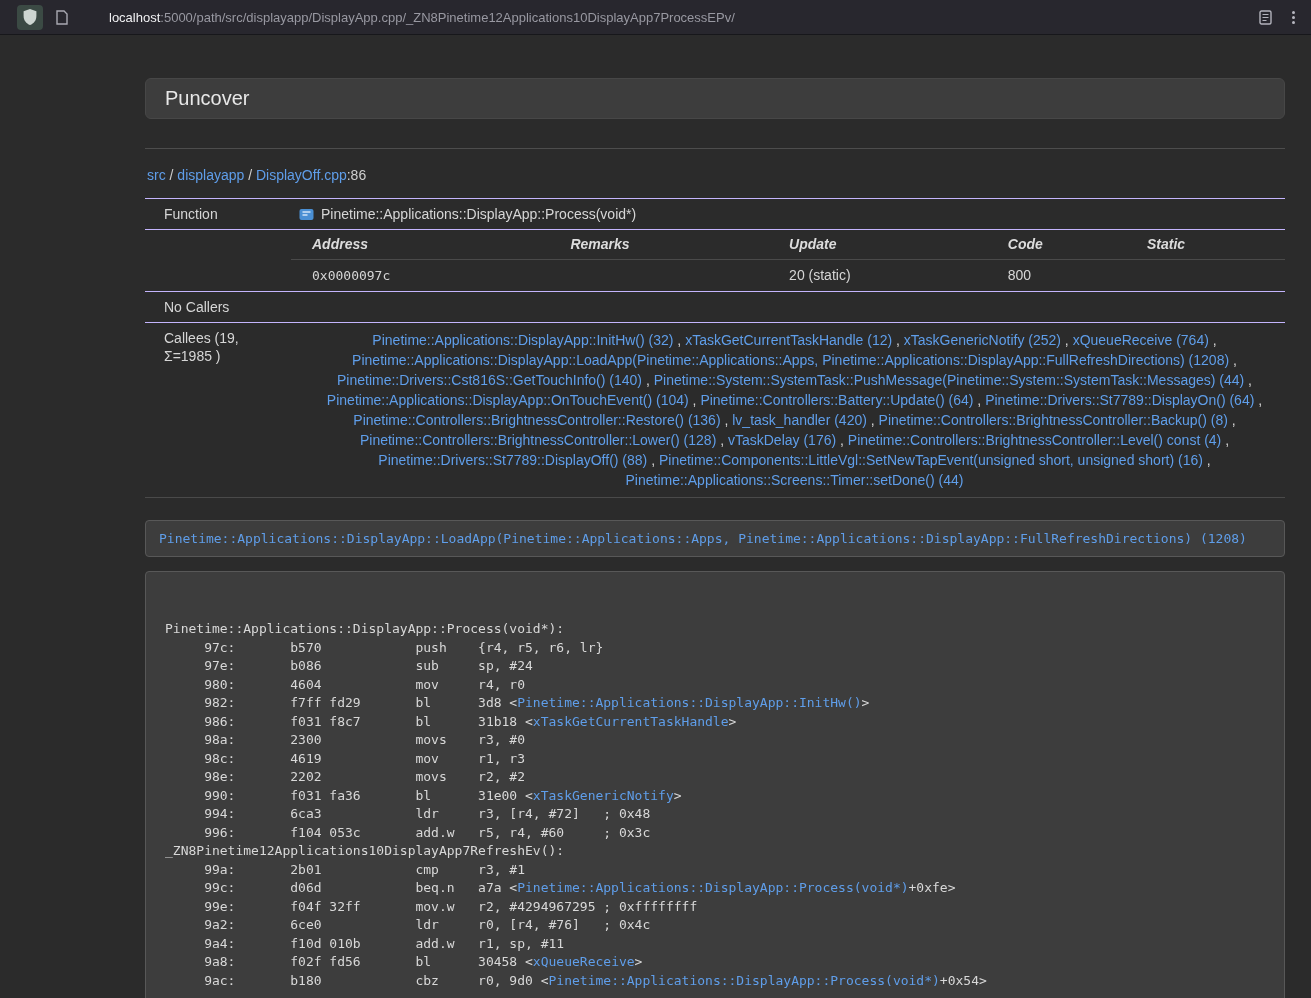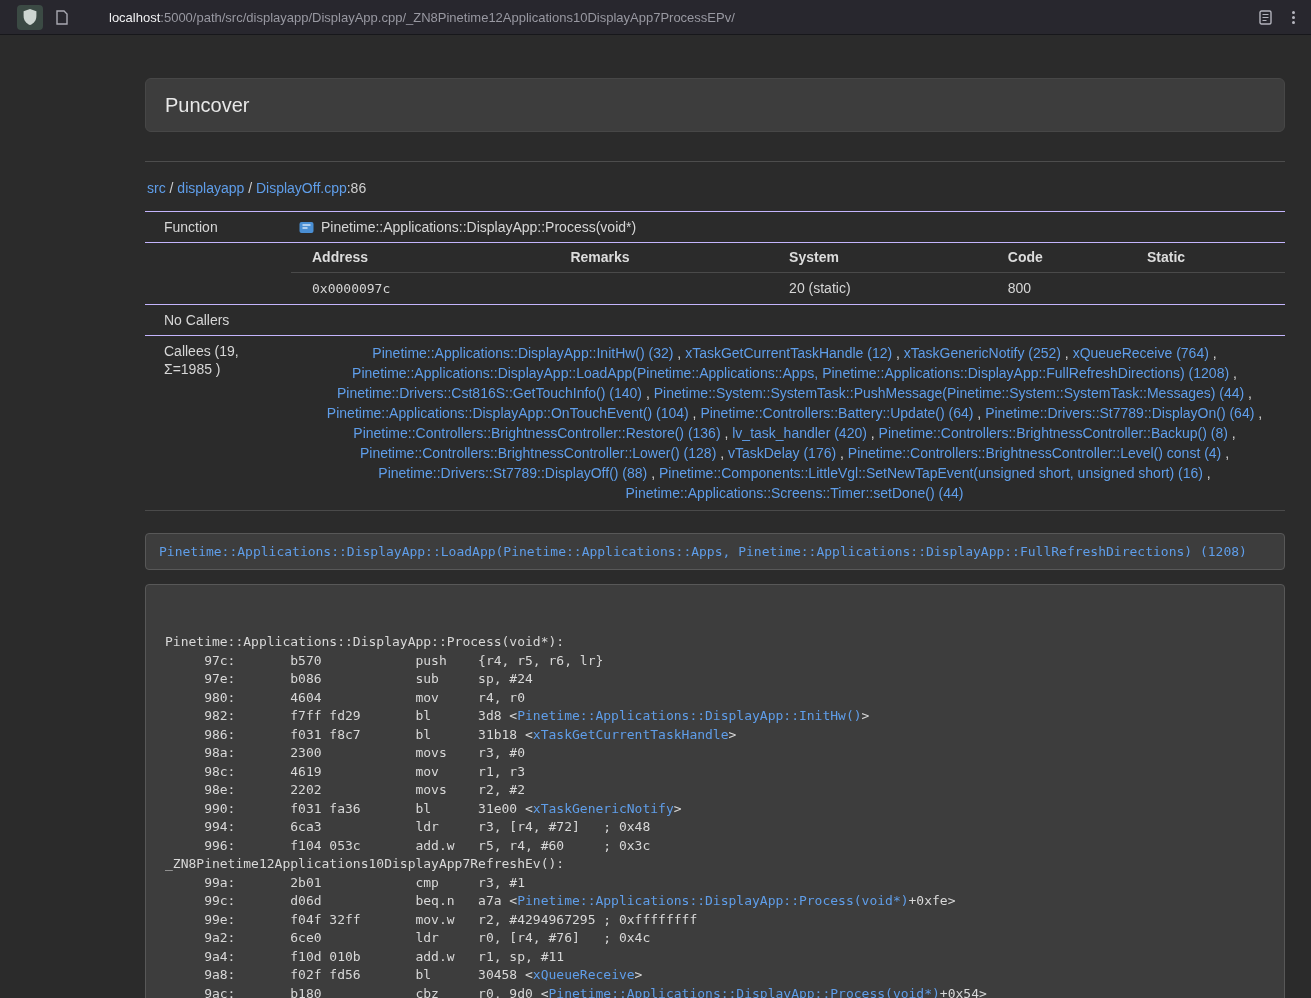--- a/index.html
+++ b/index.html
@@ -24,39 +24,39 @@
   .chrome-icon { display:flex; align-items:center; justify-content:center; cursor:pointer; }
   .page-icon { margin-left:13px; }
   .url-text { margin-left:13px; font-size:13px; color:#9898a1; white-space:nowrap; cursor:text;padding-left:28px; }
   .url-text .host { color:#f1f1f3; }
   .chrome-right { margin-left:auto; display:flex; align-items:center; gap:18px; margin-right:14px; }
   .kebab { display:flex; flex-direction:column; gap:2px; cursor:pointer; padding:2px; }
   .kebab i { width:3px; height:3px; border-radius:50%; background:#b7b7c0; display:block; }
   
   .content { position:absolute; top:35px; left:145px; width:1140px; }
   .jumbotron {
-    margin-top:43px; height:54px; background:#3d3d3d;
+    margin-top:43px; height:41px; background:#3d3d3d;
     border:1px solid #474747; border-radius:6px;
     display:flex; align-items:center; padding-left:19px;
     font-size:20px; color:#e8e8e8;
   }
   hr.rule { border:none; border-top:1px solid #4d4d4d; margin-top:29px; }
   .breadcrumb { margin-top:16px; padding-left:2px; font-size:14px; line-height:20px; color:#cfcfcf; }
   a.lnk, a.lnk:visited { color:#5f9eea; text-decoration:none; cursor:pointer; }
   
   .symbol-table { margin-top:13px; width:100%; border-collapse:collapse; font-size:14px; color:#d6d6d6; border-bottom:1px solid #4a4a4a; }
   .symbol-table > tbody > tr > td { border-top:1px solid #c4b5fd; vertical-align:top; }
   td.label-cell { width:146px; padding:6px 8px 6px 19px; line-height:18px; }
   td.content-cell { padding:6px 8px; }
   td.nested-cell { padding:0; }
   .fn-line { display:flex; align-items:center; gap:7px; line-height:18px; }
   .inner-table { width:100%; border-collapse:collapse; }
   .inner-table th {
     text-align:left; font-weight:bold; color:#dcdcdc;
-    padding:6px 8px 6px 21px; border-bottom:1px solid #4a4a4a; line-height:17px;
+    padding:6px 8px 6px 21px; border-bottom:1px solid #4a4a4a; line-height:17px;font-style:italic;
   }
   .inner-table td { padding:7px 8px 7px 21px; line-height:17px; }
   td.mono { font-family:"DejaVu Sans Mono", monospace; font-size:13px; }
   td.callees-cell { padding:7px 8px 7px 21px; line-height:20px;text-align:center; }
   
   .selected-bar {
     margin-top:22px; background:#3d3d3d; border:1px solid #585858; border-radius:4px;
     padding:9px 13px; font-family:"DejaVu Sans Mono", monospace; font-size:13px;
     line-height:17px; white-space:nowrap; overflow:hidden;
   }
@@ -137,21 +137,21 @@
                 <col style="width:26%">
                 <col style="width:22%">
                 <col style="width:22%">
                 <col style="width:14%">
                 <col style="width:16%">
               </colgroup>
             <tbody>
               <tr>
                 <th>Address</th>
                 <th>Remarks</th>
-                <th>System</th>
+                <th>Update</th>
                 <th>Code</th>
                 <th>Static</th>
               </tr>
               <tr>
                 <td class="mono">0x0000097c</td>
                 <td></td>
                 <td>20 (static)</td>
                 <td>800</td>
                 <td></td>
               </tr>

